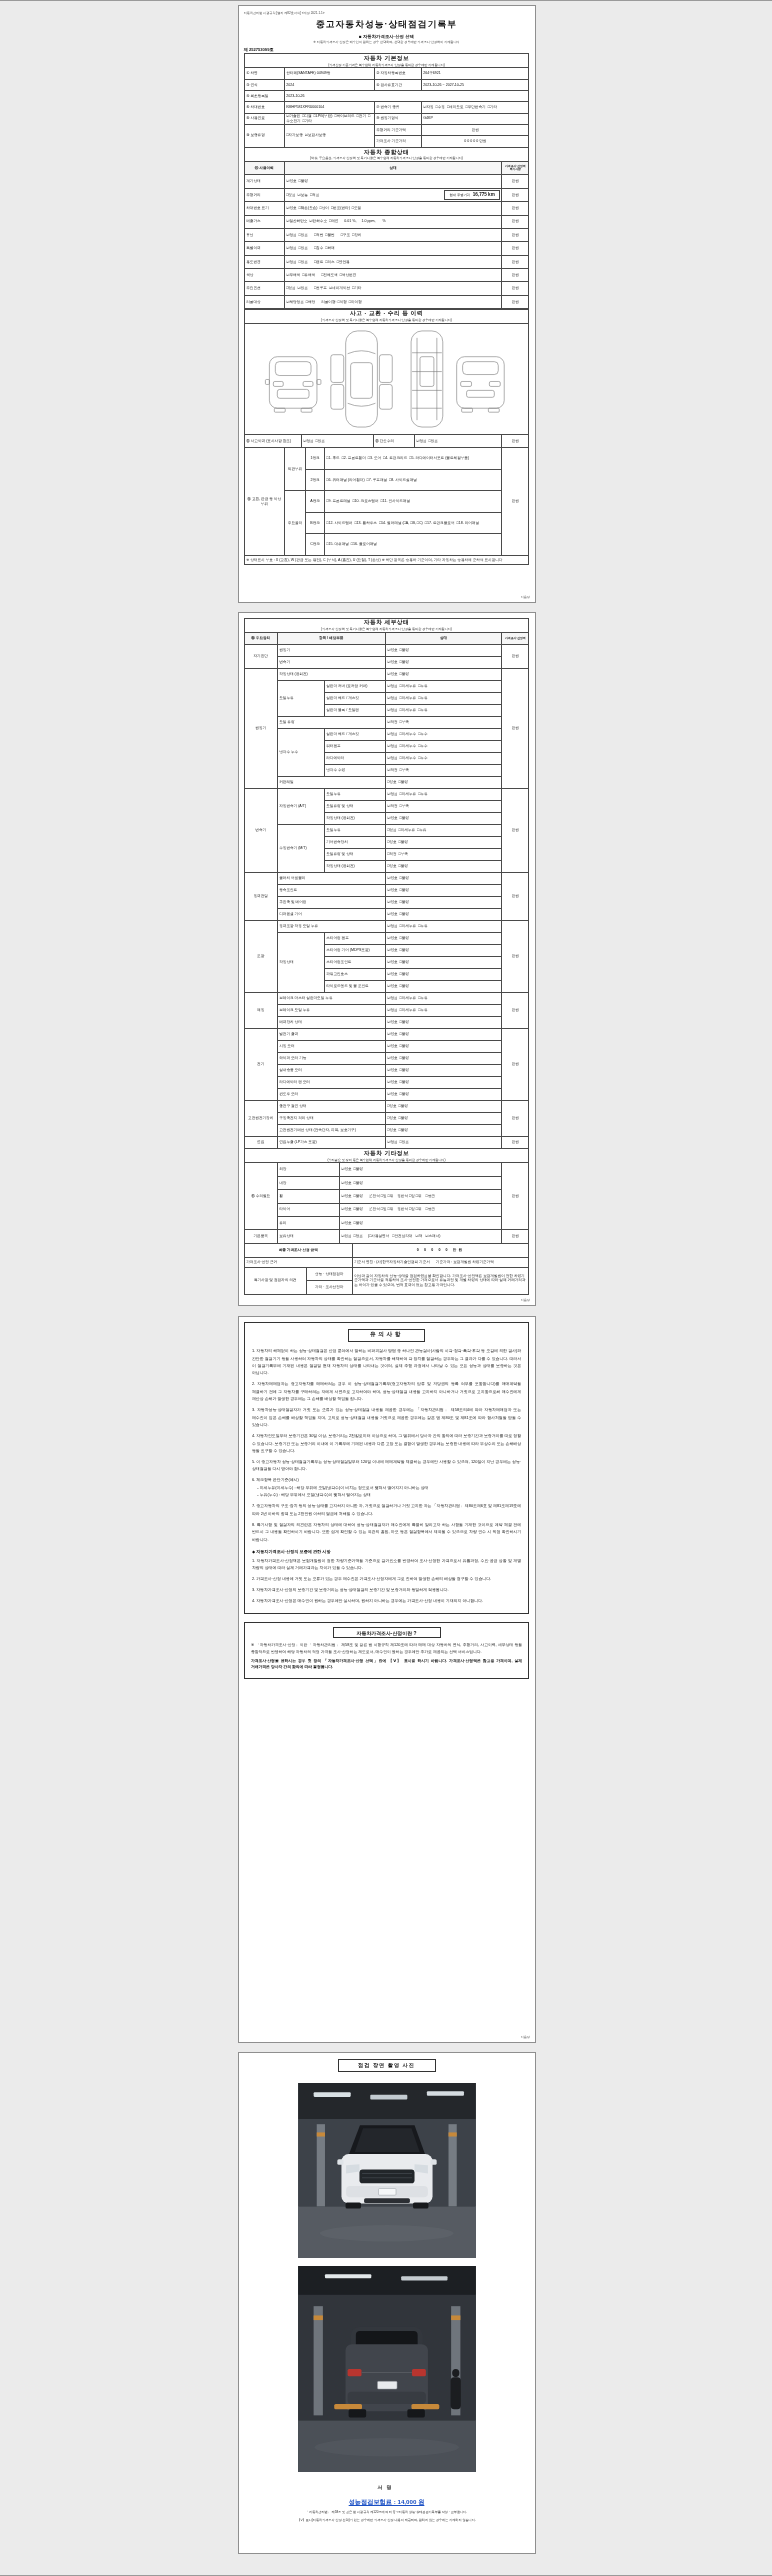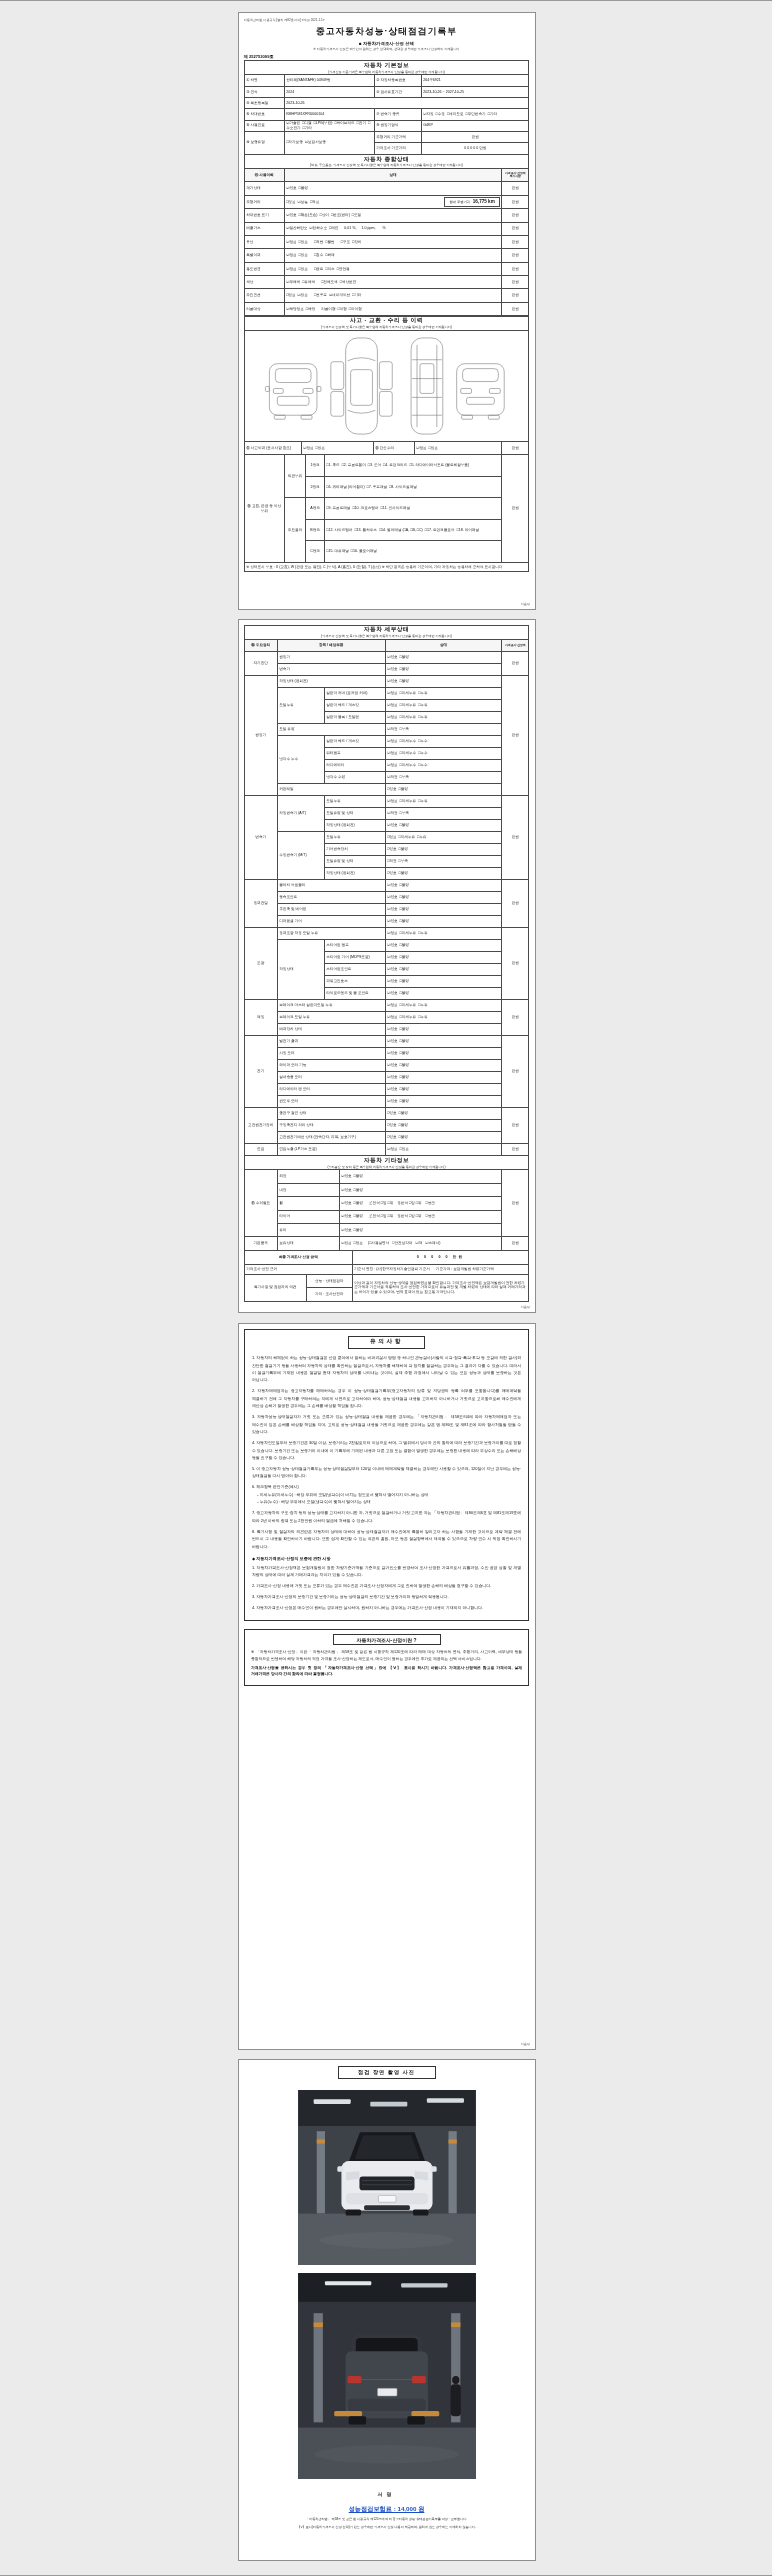--- a/index.html
+++ b/index.html
@@ -1,19 +1,19 @@
 <!DOCTYPE html>
 <html style="font-size:8.2px"><head>
 <meta charset="utf-8">
 <style>
   * { margin:0; padding:0; box-sizing:border-box; }
   html,body { width:773px; height:2576px; }
   body { background:#ebebeb; font-family:"Liberation Sans","DejaVu Sans",sans-serif; color:#111; }
   .canvas { position:relative; width:773px; height:2576px; border-top:0.5px solid #9a9a9a; border-bottom:0.5px solid #9a9a9a; overflow:hidden; }
-  .doc { width:298px; margin:11px auto; padding-top:0; }
+  .doc { width:298px; margin:4px auto; padding-top:0; }
   .page { position:relative; background:#fff; border:0.5px solid #8f8f8f; padding:5.2px; margin-bottom:9.3px; overflow:hidden; }
   .p1 { height:598px; } .p2 { height:694px; } .p3 { height:727px; } .p4 { height:502px; }
 
   .formref { font-size:3.1px; color:#444; }
   .title { text-align:center; font-size:8.8px; font-weight:bold; letter-spacing:1px; margin:4.1px 0 2.6px; }
   .selrow { text-align:center; font-size:4.4px; font-weight:bold; }
   .seln { display:block; font-size:3.1px; font-weight:normal; color:#333; margin-top:1px; }
   .docno { font-size:4.1px; font-weight:bold; margin:3.6px 0 1.5px; }
 
   table.t { width:100%; border-collapse:collapse; table-layout:fixed; margin-top:-0.5px; }

